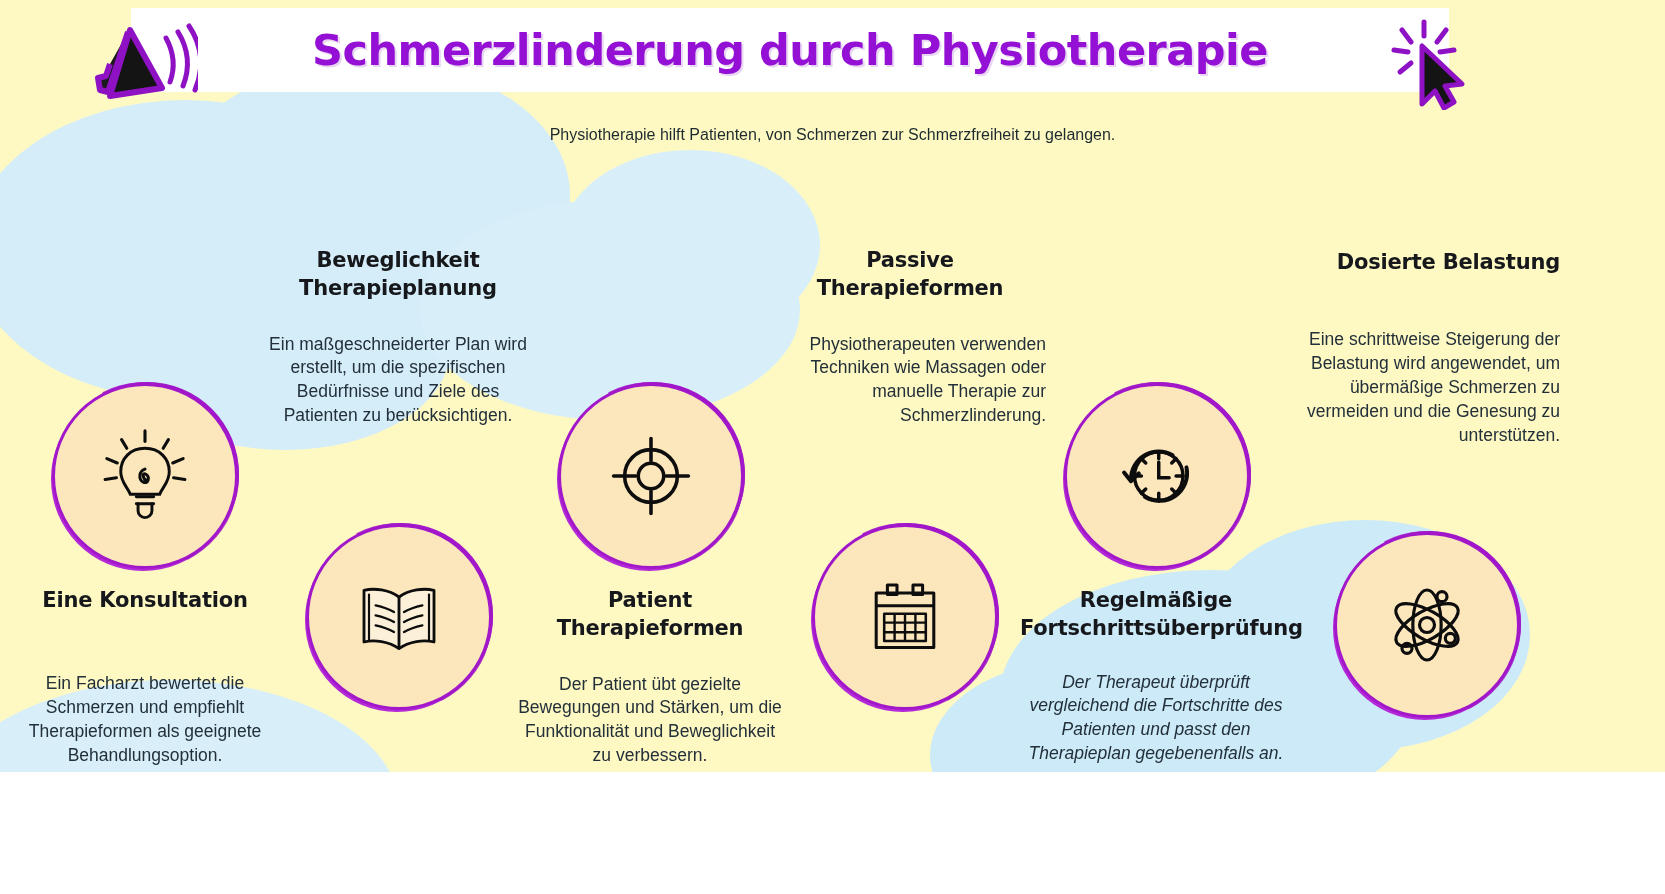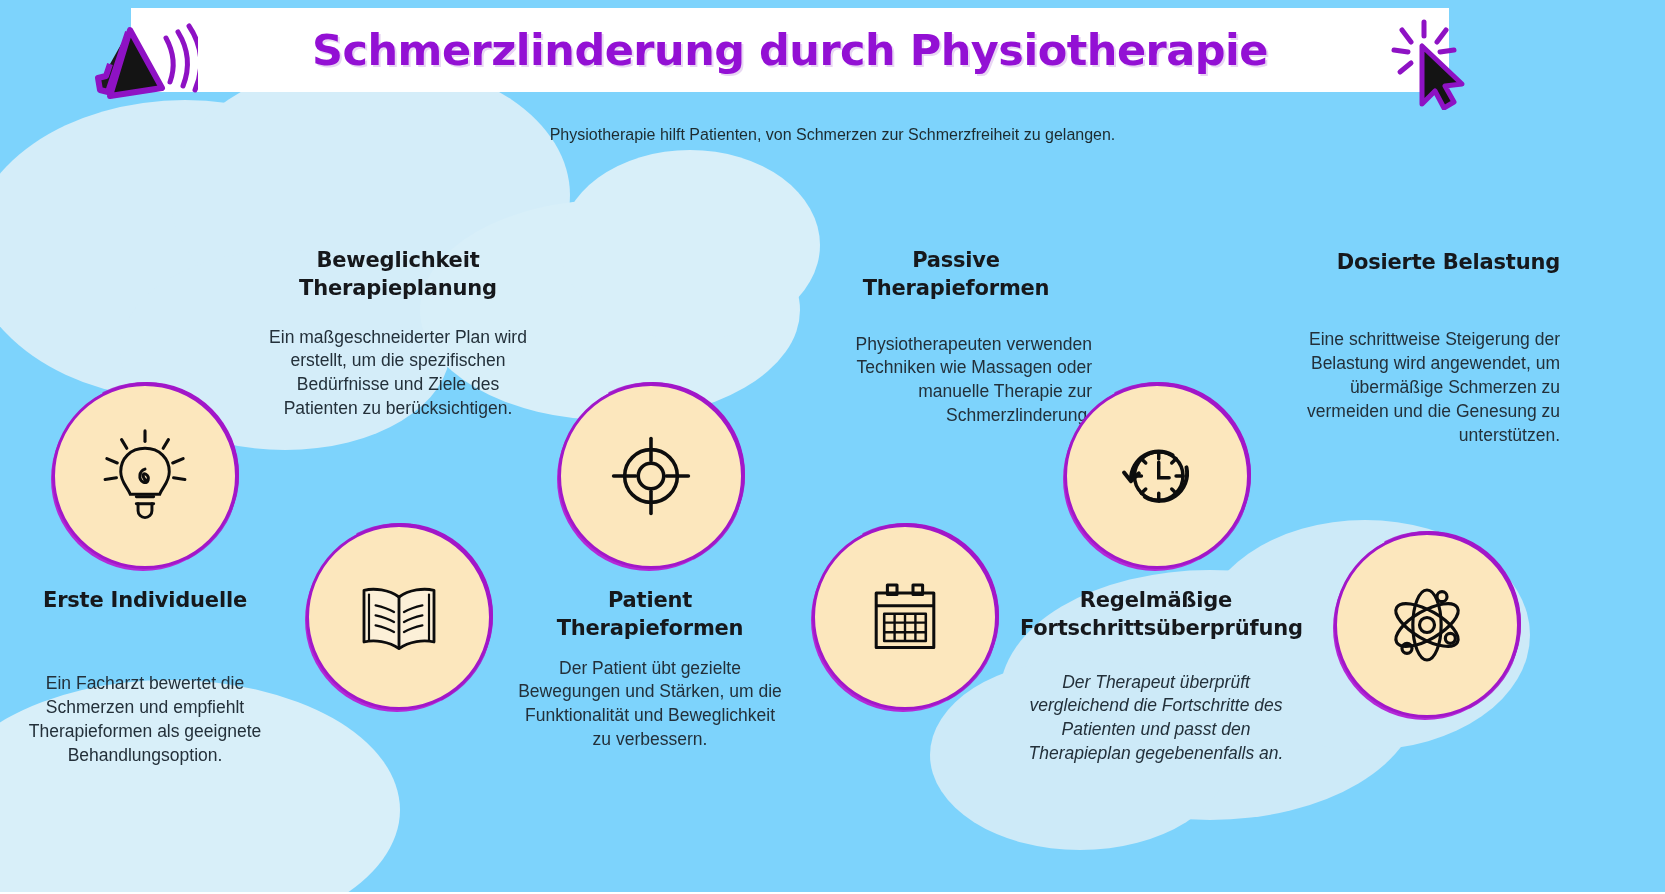--- a/index.html
+++ b/index.html
@@ -7,23 +7,23 @@
     margin: 0;
     padding: 0;
     background: #ffffff;
   }
   body {
     font-family: "Liberation Sans", sans-serif;
   }
   .canvas {
     position: relative;
     width: 1665px;
-    height: 892px;
+    height: 772px;
     overflow: hidden;
-    background: #7dd3fc;
+    background: #fef9c3;
   }
 
   
   .clouds { position: absolute; inset: 0; pointer-events: none; }
   .cloud {
     position: absolute;
     background: #d4edf9;
     border-radius: 50%;
   }
   .cloud.light { background: #cdeaf8; }
@@ -187,27 +187,27 @@
           <line x1="87" y1="18" x2="81" y2="28"></line>
           <line x1="16" y1="40" x2="28" y2="45"></line>
           <line x1="104" y1="40" x2="92" y2="45"></line>
           <line x1="14" y1="64" x2="27" y2="62"></line>
           <line x1="106" y1="64" x2="93" y2="62"></line>
         </g>
       </svg>
     </div>
   </div>
   <div class="col" style="left:9px; top:586px;">
-    <div class="col-heading">Erste Individuelle</div>
+    <div class="col-heading">Eine Konsultation</div>
     <div class="col-desc" style="margin-top:58px;">Ein Facharzt bewertet die Schmerzen und empfiehlt Therapieformen als geeignete Behandlungsoption.</div>
   </div>
 
   <div class="col" style="left:262px; top:246px;">
     <div class="col-heading">Beweglichkeit Therapieplanung</div>
-    <div class="col-desc" style="margin-top:23px;">Ein maßgeschneiderter Plan wird erstellt, um die spezifischen Bedürfnisse und Ziele des Patienten zu berücksichtigen.</div>
+    <div class="col-desc" style="margin-top:30px;">Ein maßgeschneiderter Plan wird erstellt, um die spezifischen Bedürfnisse und Ziele des Patienten zu berücksichtigen.</div>
   </div>
   <div class="badge" style="left:306px; top:524px;">
     <div class="ring"></div>
     <div class="glyph">
       <svg viewBox="0 0 120 120" width="100" height="100" fill="none" stroke="#0d0d0d" stroke-width="3.4" stroke-linejoin="round">
         <path d="M60 36 C48 27 30 25 18 28 L18 90 C30 87 48 89 60 98 C72 89 90 87 102 90 L102 28 C90 25 72 27 60 36 Z" fill="#fcf0d8"></path>
         <path d="M60 36 L60 98"></path>
         <path d="M24 32 L24 88" stroke-width="2.6"></path>
         <path d="M96 32 L96 88" stroke-width="2.6"></path>
         <g stroke-width="2.8" stroke-linecap="round">
@@ -230,24 +230,24 @@
         <circle cx="60" cy="60" r="15"></circle>
         <line x1="60" y1="16" x2="60" y2="42"></line>
         <line x1="60" y1="78" x2="60" y2="104"></line>
         <line x1="16" y1="60" x2="42" y2="60"></line>
         <line x1="78" y1="60" x2="104" y2="60"></line>
       </svg>
     </div>
   </div>
   <div class="col" style="left:514px; top:586px;">
     <div class="col-heading">Patient Therapieformen</div>
-    <div class="col-desc" style="margin-top:14px;">Der Patient übt gezielte Bewegungen und Stärken, um die Funktionalität und Beweglichkeit zu verbessern.</div>
-  </div>
-
-  <div class="col" style="left:820px; top:246px;">
+    <div class="col-desc" style="margin-top:30px;">Der Patient übt gezielte Bewegungen und Stärken, um die Funktionalität und Beweglichkeit zu verbessern.</div>
+  </div>
+
+  <div class="col" style="left:774px; top:246px;">
     <div class="col-heading">Passive Therapieformen</div>
     <div class="col-desc" style="margin-top:30px;text-align:right;">Physiotherapeuten verwenden Techniken wie Massagen oder manuelle Therapie zur Schmerzlinderung.</div>
   </div>
   <div class="badge" style="left:812px; top:524px;">
     <div class="ring"></div>
     <div class="glyph">
       <svg viewBox="0 0 120 120" width="96" height="96" fill="none" stroke="#0d0d0d" stroke-width="3.8" stroke-linejoin="round">
         <rect x="24" y="30" width="72" height="68"></rect>
         <line x1="24" y1="46" x2="96" y2="46"></line>
         <rect x="38" y="20" width="12" height="12"></rect>

